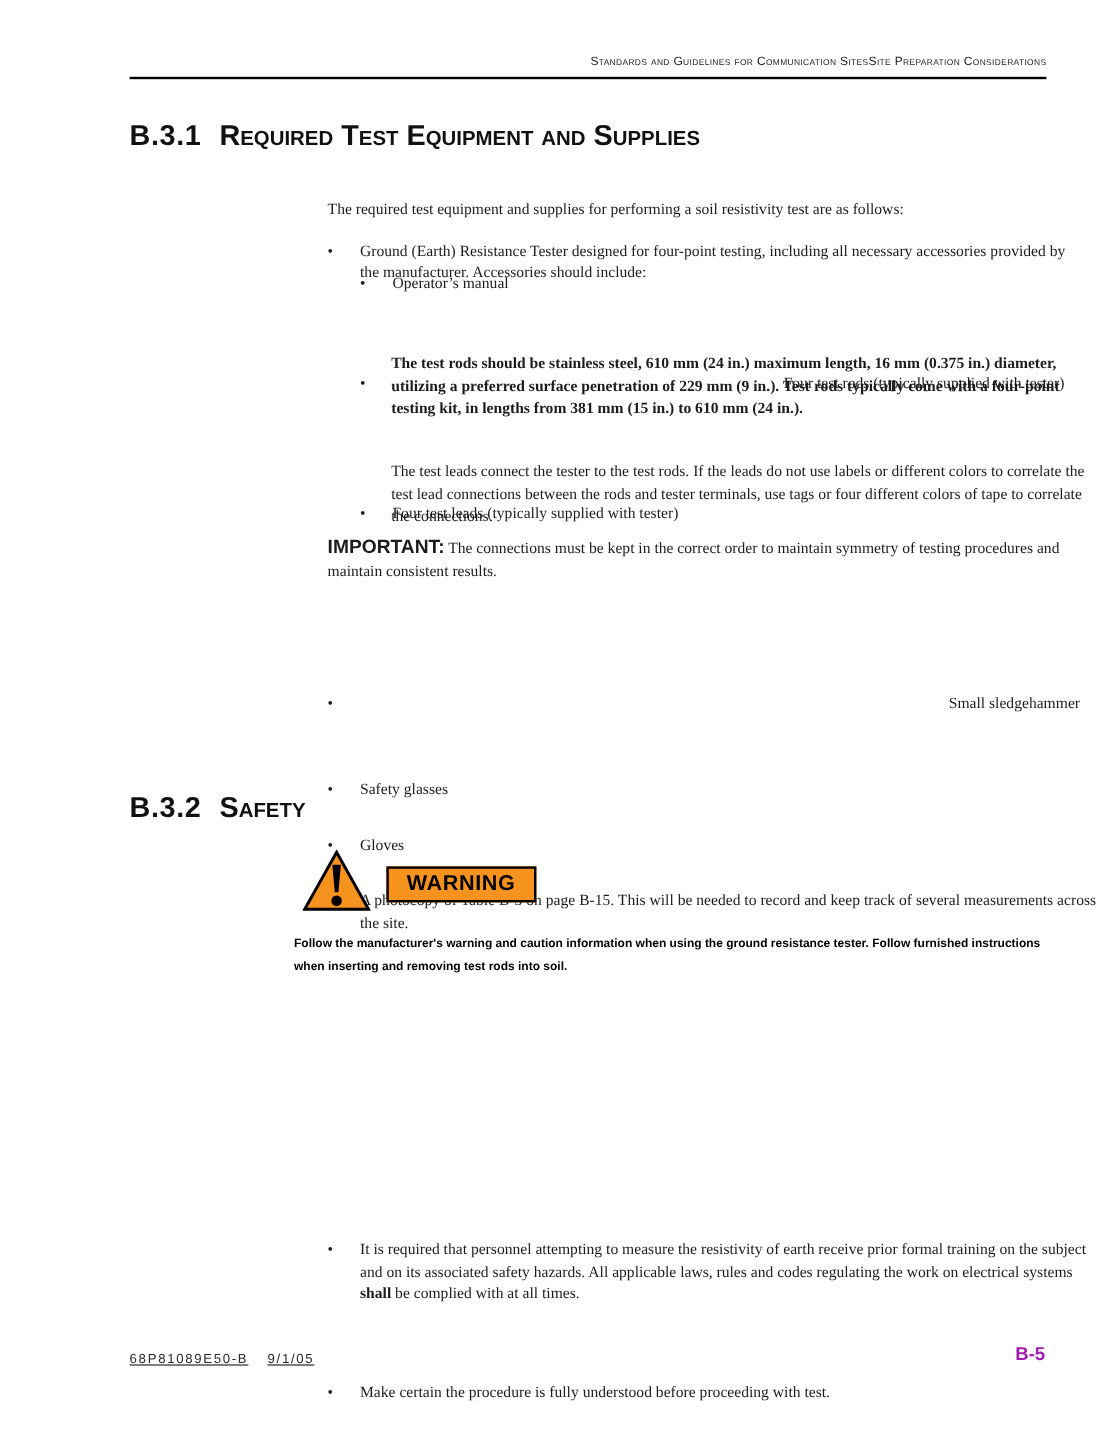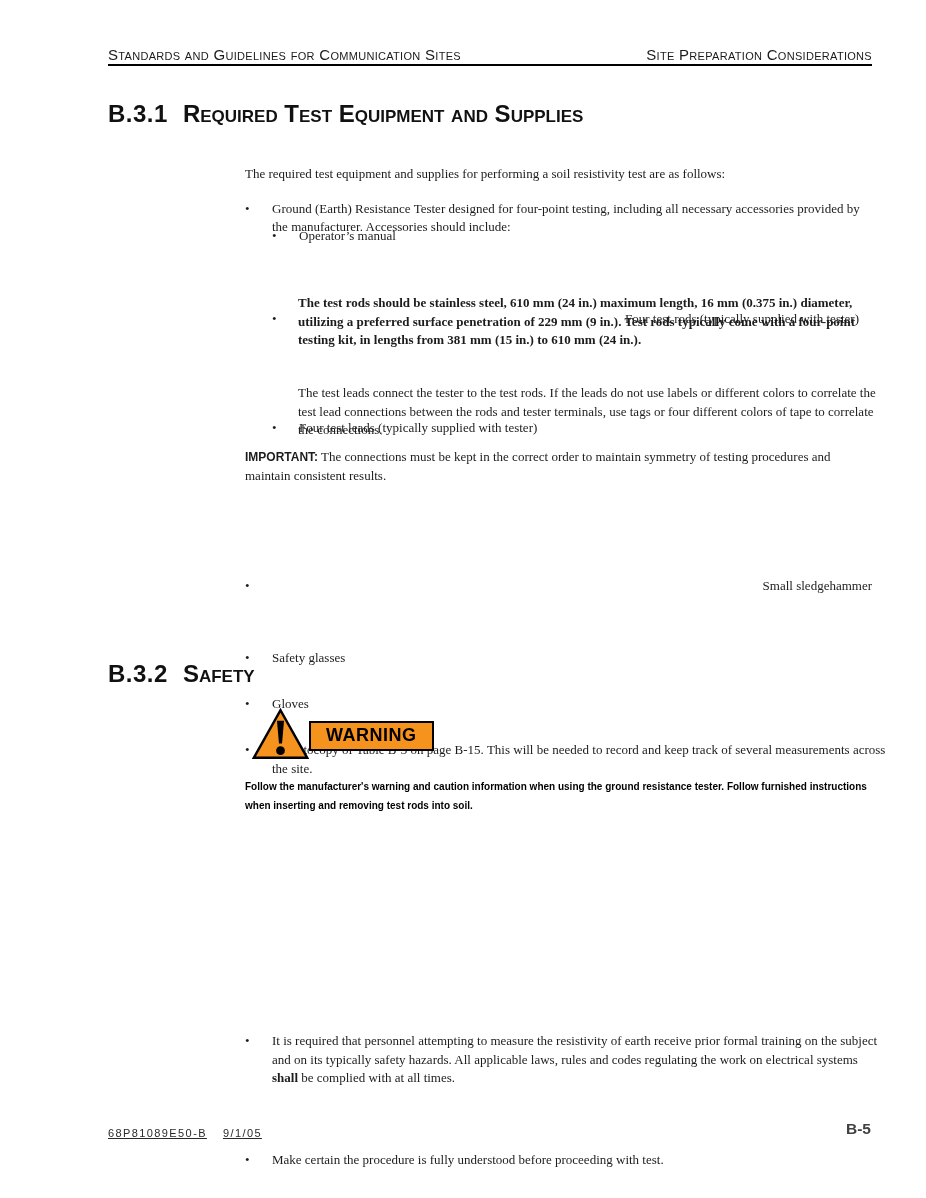--- a/index.html
+++ b/index.html
@@ -7,64 +7,64 @@
     position:relative;
     width:926px;height:1198px;
     background:#ffffff;
     color:#1c1c1c;
     font-family:"Liberation Serif", serif;
     overflow:hidden;
   }
   
   .hdr{
     position:absolute;top:46px;left:108px;width:764px;
-    display:flex;justify-content:space-between;
+    display:flex;justify-content:flex-end;
     font-family:"Liberation Sans", sans-serif;
     font-variant:small-caps;
-    font-size:15px;letter-spacing:.3px;color:#1a1a1a;
+    font-size:10px;letter-spacing:.3px;color:#1a1a1a;
   }
   .hdr-rule{
     position:absolute;top:64px;left:108px;width:764px;height:2px;background:#000;
   }
   
   .h-sec{
     position:absolute;left:108px;
     font-family:"Liberation Sans", sans-serif;
     font-weight:bold;font-variant:small-caps;
     font-size:24px;color:#111;white-space:nowrap;
   }
   .h-sec .num{margin-right:15px;letter-spacing:.5px;}
   .h-b31{top:100px;}
   .h-b32{top:660px;text-align:center;}
   
   .body-txt{font-size:13px;line-height:18.5px;color:#1c1c1c;}
-  .abs{position:absolute;}
+  .abs{position:absolute;margin-left:28px;}
   .intro{top:152px;left:245px;width:630px;}
   
   .bul{position:relative;padding-left:27px;}
   .bul::before{content:"\2022";position:absolute;left:0;top:0;}
   .b-tester{top:181px;left:245px;width:600px;}
   .sb-operator{top:227px;left:272px;width:560px;}
   .sb-rods{top:254px;left:272px;width:560px;text-align:right;}
   .note-rods{top:281px;left:298px;width:572px;font-weight:bold;}
   .sb-leads{top:345px;left:272px;width:560px;}
   .note-leads{top:371px;left:298px;width:590px;}
   .important{top:435px;left:245px;width:612px;}
   .important .imp-label{
-    font-family:"Liberation Sans", sans-serif;font-weight:bold;font-size:12px;
+    font-family:"Liberation Sans", sans-serif;font-weight:bold;font-size:16px;
   }
   .sup-0{top:484px;left:245px;width:600px;text-align:right;}
   .sup-1{top:511px;left:245px;width:600px;}
   .sup-2{top:538px;left:245px;width:600px;}
   .sup-3{top:565px;left:245px;width:600px;}
   .sup-4{top:593px;left:245px;width:618px;}
   
   .warn-row{
     position:absolute;top:708px;left:252px;
-    display:flex;align-items:center;gap:0;
+    display:flex;align-items:center;gap:13px;
   }
   .warn-label{
     display:inline-block;
     background:#F6921E;border:2.5px solid #000;
     padding:2px 15px 3px 15px;
     font-family:"Liberation Sans", sans-serif;font-weight:bold;
     font-size:18px;letter-spacing:.5px;color:#000;
   }
   .warn-text{
     position:absolute;top:768px;left:245px;width:650px;
@@ -77,21 +77,21 @@
   
   .ftr-left{
     position:absolute;top:1127px;left:108px;
     font-family:"Liberation Sans", sans-serif;
     font-size:11px;letter-spacing:1.4px;color:#2a2a2a;text-decoration:underline;
   }
   .ftr-left .date{margin-left:16px;}
   .ftr-page{
     position:absolute;top:1120px;right:55px;
     font-family:"Liberation Sans", sans-serif;font-weight:bold;
-    font-size:15.5px;color:#404040;margin-left:20px;
+    font-size:15.5px;color:#a21caf;margin-left:20px;
   }
 </style>
 </head>
 <body>
 
 <div class="page">
 
   <div class="hdr">
     <span>Standards and Guidelines for Communication Sites</span>
     <span>Site Preparation Considerations</span>
@@ -134,21 +134,21 @@
         <polygon points="26.3,13 33.7,13 31.6,37 28.4,37" fill="#000"></polygon>
         <circle cx="30" cy="44.5" r="4.6" fill="#000"></circle>
       </svg>
     </span>
     <span class="warn-label">WARNING</span>
   </div>
 
   <p class="warn-text">Follow the manufacturer's warning and caution information when using the ground resistance tester. Follow furnished instructions when inserting and removing test rods into soil.</p>
 
   <div class="abs body-txt bul saf-1">
-    <span>It is required that personnel attempting to measure the resistivity of earth receive prior formal training on the subject and on its typically safety hazards. All applicable laws, rules and codes regulating the work on electrical systems </span><span class="bold-serif">shall</span><span> be complied with at all times.</span>
+    <span>It is required that personnel attempting to measure the resistivity of earth receive prior formal training on the subject and on its associated safety hazards. All applicable laws, rules and codes regulating the work on electrical systems </span><span class="bold-serif">shall</span><span> be complied with at all times.</span>
   </div>
   <div class="abs body-txt bul saf-2">Make certain the procedure is fully understood before proceeding with test.</div>
 
   <div class="ftr-left">
     <span>68P81089E50-B</span><span class="date">9/1/05</span>
   </div>
   <div class="ftr-page">B-5</div>
 
 </div>
 

